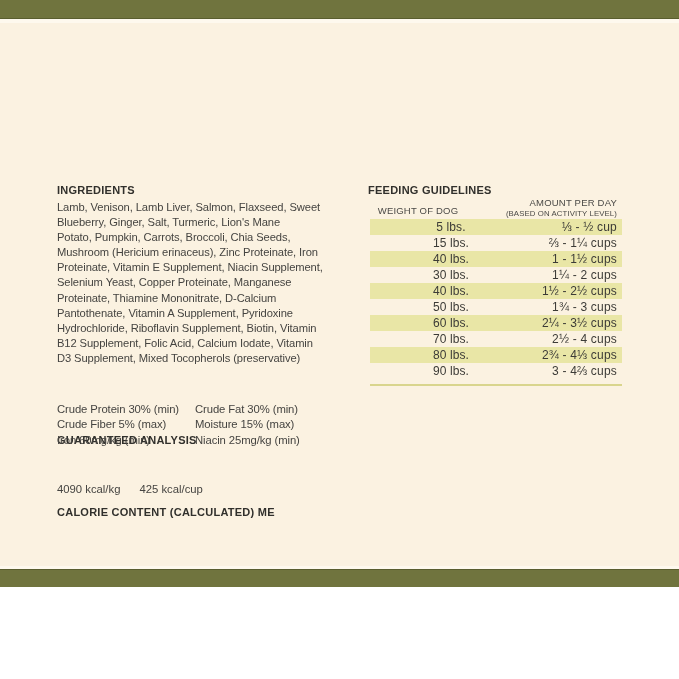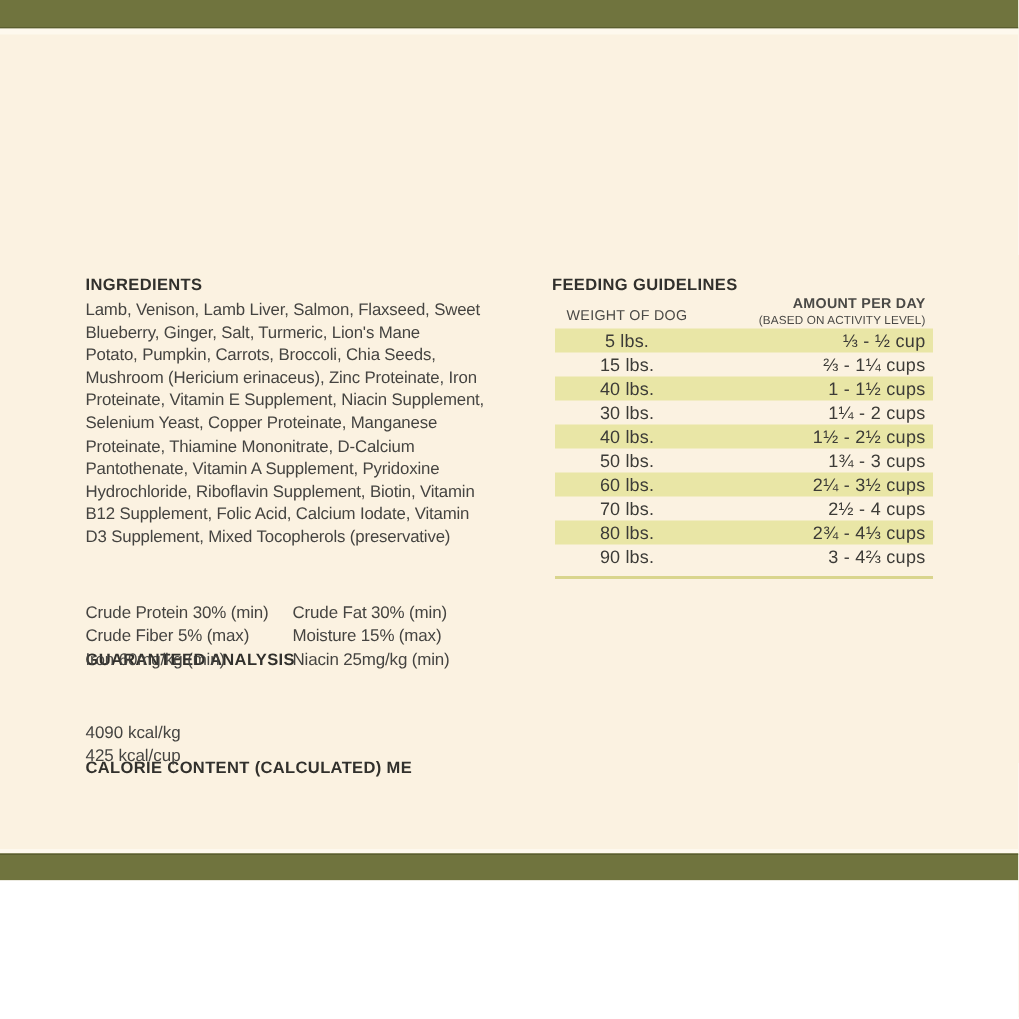--- a/index.html
+++ b/index.html
@@ -21,36 +21,36 @@
     position:absolute;
     font-size:11px;font-weight:bold;letter-spacing:.25px;
     color:#31302C;white-space:nowrap;
   }
   
   .ing-text{position:absolute;left:57px;top:200px;width:270px;}
   .ing-line{font-size:11.2px;line-height:15.1px;letter-spacing:-.1px;white-space:nowrap;color:#454441;}
   .ga-rows{position:absolute;left:57px;top:402px;width:266px;}
   .ga-row{display:grid;grid-template-columns:138px 1fr;line-height:15.3px;}
   .ga-row span{font-size:11.3px;letter-spacing:-.1px;white-space:nowrap;color:#454441;}
-  .cc-values{position:absolute;left:57px;top:483px;display:flex;gap:3px;flex-direction:column;}
+  .cc-values{position:absolute;left:57px;top:483px;display:flex;gap:19px;}
   .cc-values span{font-size:11.3px;color:#454441;white-space:nowrap;}
 
   
   .fg-header{position:absolute;left:370px;top:196px;width:252px;height:23px;}
   .fg-w-header{
     position:absolute;left:0;top:9px;width:96px;text-align:center;
     font-size:9.5px;color:#4A4946;letter-spacing:.2px;white-space:nowrap;
   }
   .fg-a-header{position:absolute;right:5px;top:1px;text-align:right;}
-  .fg-a-line1{font-size:9.5px;color:#4A4946;letter-spacing:.2px;white-space:nowrap;font-weight:bold;}
+  .fg-a-line1{font-size:9.5px;color:#4A4946;letter-spacing:.2px;white-space:nowrap;}
   .fg-a-line2{font-size:7.8px;color:#4A4946;letter-spacing:.1px;margin-top:1px;white-space:nowrap;}
   .fg-rows{position:absolute;left:370px;top:219px;width:252px;}
   .fg-row{display:flex;align-items:center;height:16px;}
   .fg-row.hl{background:#E9E6A6;}
-  .fg-row .w{width:96px;text-align:center;font-size:12px;color:#3C3B37;letter-spacing:.1px;}
+  .fg-row .w{width:96px;text-align:center;font-size:12px;color:#3C3B37;letter-spacing:.1px;margin-left:33px;}
   .fg-row .a{flex:1;text-align:right;padding-right:5px;font-size:12px;color:#3C3B37;letter-spacing:.2px;}
   .fg-rule{position:absolute;left:370px;top:384px;width:252px;height:2px;background:#D9D58D;}
 </style>
 </head>
 <body>
 
 <div class="canvas">
 
   <div class="bar-top"></div>
   <div class="strip-top"></div>

